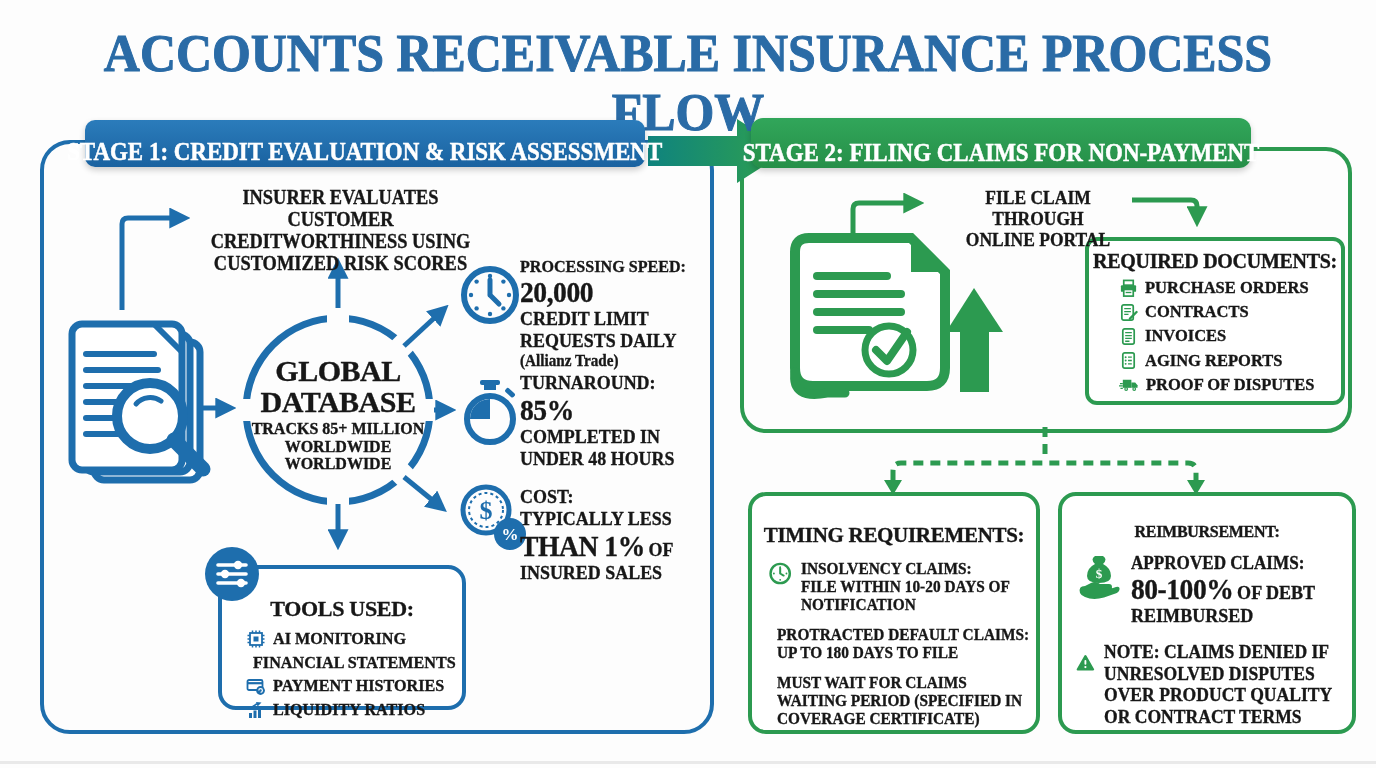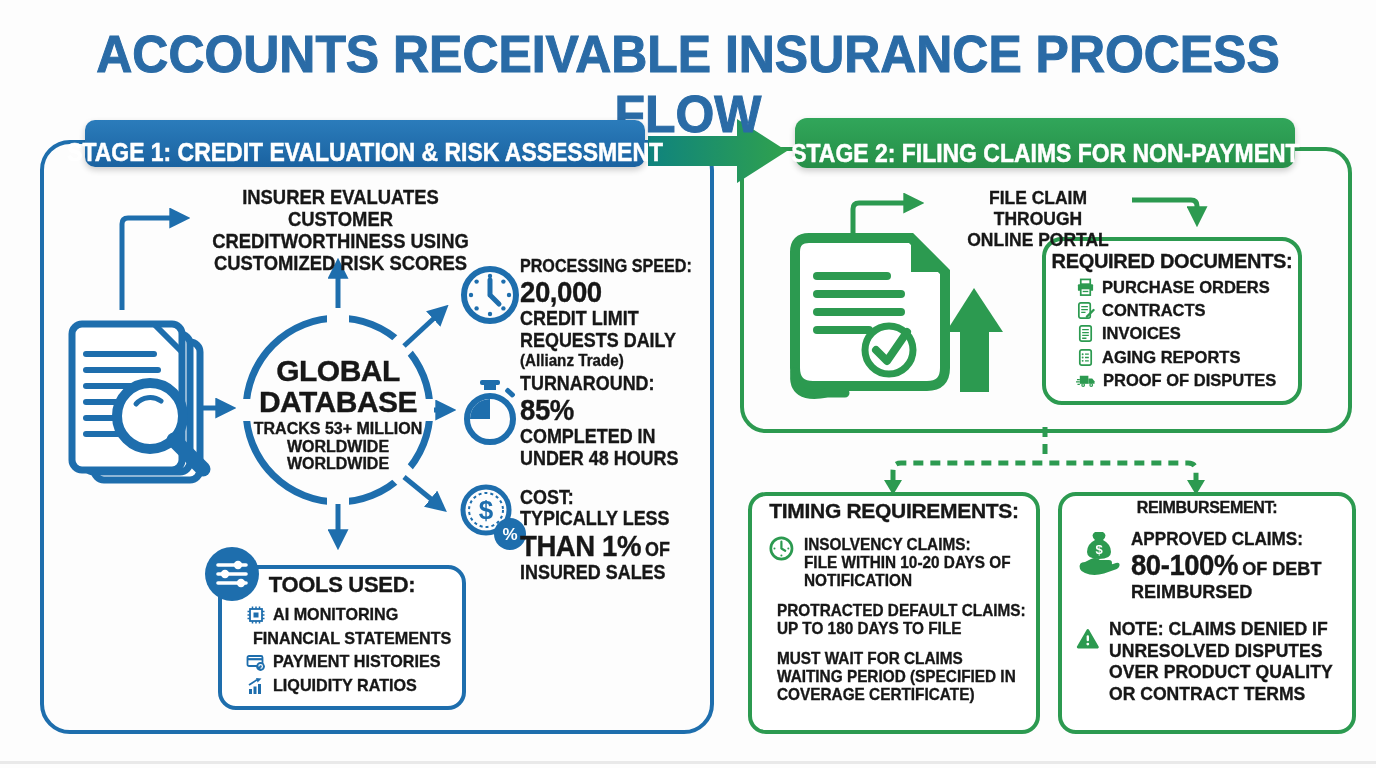--- a/index.html
+++ b/index.html
@@ -1,17 +1,17 @@
 <!DOCTYPE html>
 <html><head>
 <meta charset="utf-8">
 <style>
   html,body{margin:0;padding:0;background:#fff}
   #canvas{position:relative;width:1376px;height:768px;background:#fdfdfd;overflow:hidden;
-          font-family:Liberation Sans, sans-serif;font-weight:700;color:#171717}
+          font-family:Liberation Serif, serif;font-weight:700;color:#171717}
   .abs{position:absolute}
   .z1{z-index:1}.z2{z-index:2}.z3{z-index:3}
   .ctr{text-align:center}
   .tk{-webkit-text-stroke:.35px currentColor}
   .sx92{transform:scaleX(.92)}
   .sx95{transform:scaleX(.95)}
   .oc{transform-origin:center}
   .ol{transform-origin:left center}
 
   .page-title{left:0;top:24px;width:1376px;text-align:center;font-size:52px;letter-spacing:0;
@@ -34,21 +34,21 @@
   .stat{position:absolute;width:190px;transform:scaleX(.92);transform-origin:left top}
   .st-label{font-size:17.5px;line-height:20px}
   .st-big{font-size:30px;line-height:32px;letter-spacing:-.5px}
   .st-tail{font-size:19.5px}
   .st-line{font-size:19.5px;line-height:21.5px}
   .st-note{font-size:16.5px;line-height:19px}
 
   .box{position:absolute;background:#fff;border-radius:18px}
   .box-blue{border:4px solid #1e6ead}
   .box-green{border:4px solid #2c9a50}
-  .box-title{font-size:21px;text-align:center;margin-top:3px;letter-spacing:-.3px}
+  .box-title{font-size:21px;text-align:center;margin-top:27px;letter-spacing:-.3px}
   .list{display:flex;flex-direction:column}
   .lrow{display:flex;align-items:center;gap:7px}
   .lrow .lbl{white-space:nowrap}
 
   .t-item{display:flex;align-items:flex-start;gap:9px}
   .t-lines{font-size:16.5px;line-height:18px;transform:scaleX(.93);transform-origin:left top;white-space:nowrap}
 
   .r-big{font-size:29px;line-height:31px;letter-spacing:-.5px}
   .r-line{font-size:19px;line-height:21px}
 
@@ -113,21 +113,21 @@
     </g>
     <g fill="#2c9a50">
       <polygon points="884,480 902,480 893,495"></polygon>
       <polygon points="1187,480 1205,480 1196,495"></polygon>
     </g>
   </svg>
 
   <div class="stage-hdr hdr-blue abs z3" style="left:85px;top:120px;width:560px;height:47px">
     <span>STAGE 1: CREDIT EVALUATION &amp; RISK ASSESSMENT</span>
   </div>
-  <div class="stage-hdr hdr-green abs z3" style="left:795px;top:118px;width:500px;height:50px;border-radius:12px">
+  <div class="stage-hdr hdr-green abs z3" style="left:751px;top:118px;width:500px;height:50px;border-radius:12px">
     <span>STAGE 2: FILING CLAIMS FOR NON-PAYMENT</span>
   </div>
 
   <div class="abs z3 note ctr tk sx92 oc" style="left:198px;top:186px;width:285px">
     <div>INSURER EVALUATES CUSTOMER</div>
     <div>CREDITWORTHINESS USING</div>
     <div>CUSTOMIZED RISK SCORES</div>
   </div>
 
   <svg class="abs z2" style="left:58px;top:312px" width="160" height="190" viewBox="0 0 160 190">
@@ -146,21 +146,21 @@
         <path d="M28 122 H64"></path>
     </g>
     <circle cx="92" cy="104" r="33" fill="#fff" stroke="#1e6ead" stroke-width="10"></circle>
     <path d="M78 92 A19 19 0 0 1 103 89" fill="none" stroke="#1e6ead" stroke-width="5" stroke-linecap="round"></path>
     <path d="M116 128 L145 157" stroke="#1e6ead" stroke-width="15" stroke-linecap="round"></path>
   </svg>
 
   <div class="abs z3 ctr tk" style="left:246px;top:355px;width:184px">
     <div class="circle-title">GLOBAL</div>
     <div class="circle-title">DATABASE</div>
-    <div class="circle-sub" style="margin-top:3px">TRACKS 53+ MILLION</div>
+    <div class="circle-sub" style="margin-top:3px">TRACKS 85+ MILLION</div>
     <div class="circle-sub">WORLDWIDE</div>
     <div class="circle-sub">WORLDWIDE</div>
   </div>
 
   <svg class="abs z2" style="left:458px;top:263px" width="64" height="64" viewBox="0 0 64 64">
     <circle cx="32" cy="32" r="26" fill="none" stroke="#1e6ead" stroke-width="6"></circle>
     <g fill="#1e6ead">
       <circle cx="51" cy="32" r="2.2"></circle>
         <circle cx="45.4" cy="45.4" r="2.2"></circle>
         <circle cx="32" cy="51" r="2.2"></circle>
@@ -292,21 +292,21 @@
         <path d="M34 82 H118"></path>
         <path d="M34 100 H86"></path>
     </g>
     <path d="M12 142 Q8 170 44 163 H62" fill="none" stroke="#2c9a50" stroke-width="9" stroke-linecap="round"></path>
     <circle cx="106" cy="120" r="24" fill="#fff" stroke="#2c9a50" stroke-width="7"></circle>
     <path d="M93 120 L104 131 L124 102" fill="none" stroke="#2c9a50" stroke-width="8" stroke-linecap="round" stroke-linejoin="round"></path>
     <rect x="177" y="98" width="29" height="64" fill="#2c9a50"></rect>
     <polygon points="163,102 220,102 191,58" fill="#2c9a50"></polygon>
   </svg>
 
-  <div class="box box-green z2" style="left:1042px;top:237px;width:252px;height:160px;border-radius:20px">
+  <div class="box box-green z2" style="left:1085px;top:237px;width:252px;height:160px;border-radius:12px">
     <div class="box-title tk" style="font-size:20px;margin-top:9px">REQUIRED DOCUMENTS:</div>
     <div class="list" style="margin:5px 0 0 30px;gap:4.2px">
       <div class="lrow">
         <svg width="19" height="19" viewBox="0 0 20 20">
           <rect x="5" y="1.5" width="10" height="5" fill="none" stroke="#2c9a50" stroke-width="1.8"></rect>
           <rect x="2" y="6.5" width="16" height="7" rx="1" fill="#2c9a50"></rect>
           <rect x="5" y="11" width="10" height="7" fill="#fff" stroke="#2c9a50" stroke-width="1.8"></rect>
           <path d="M7 14.2 H13" stroke="#2c9a50" stroke-width="1.4"></path>
         </svg>
         <span class="lbl tk" style="font-size:16.5px">PURCHASE ORDERS</span>

